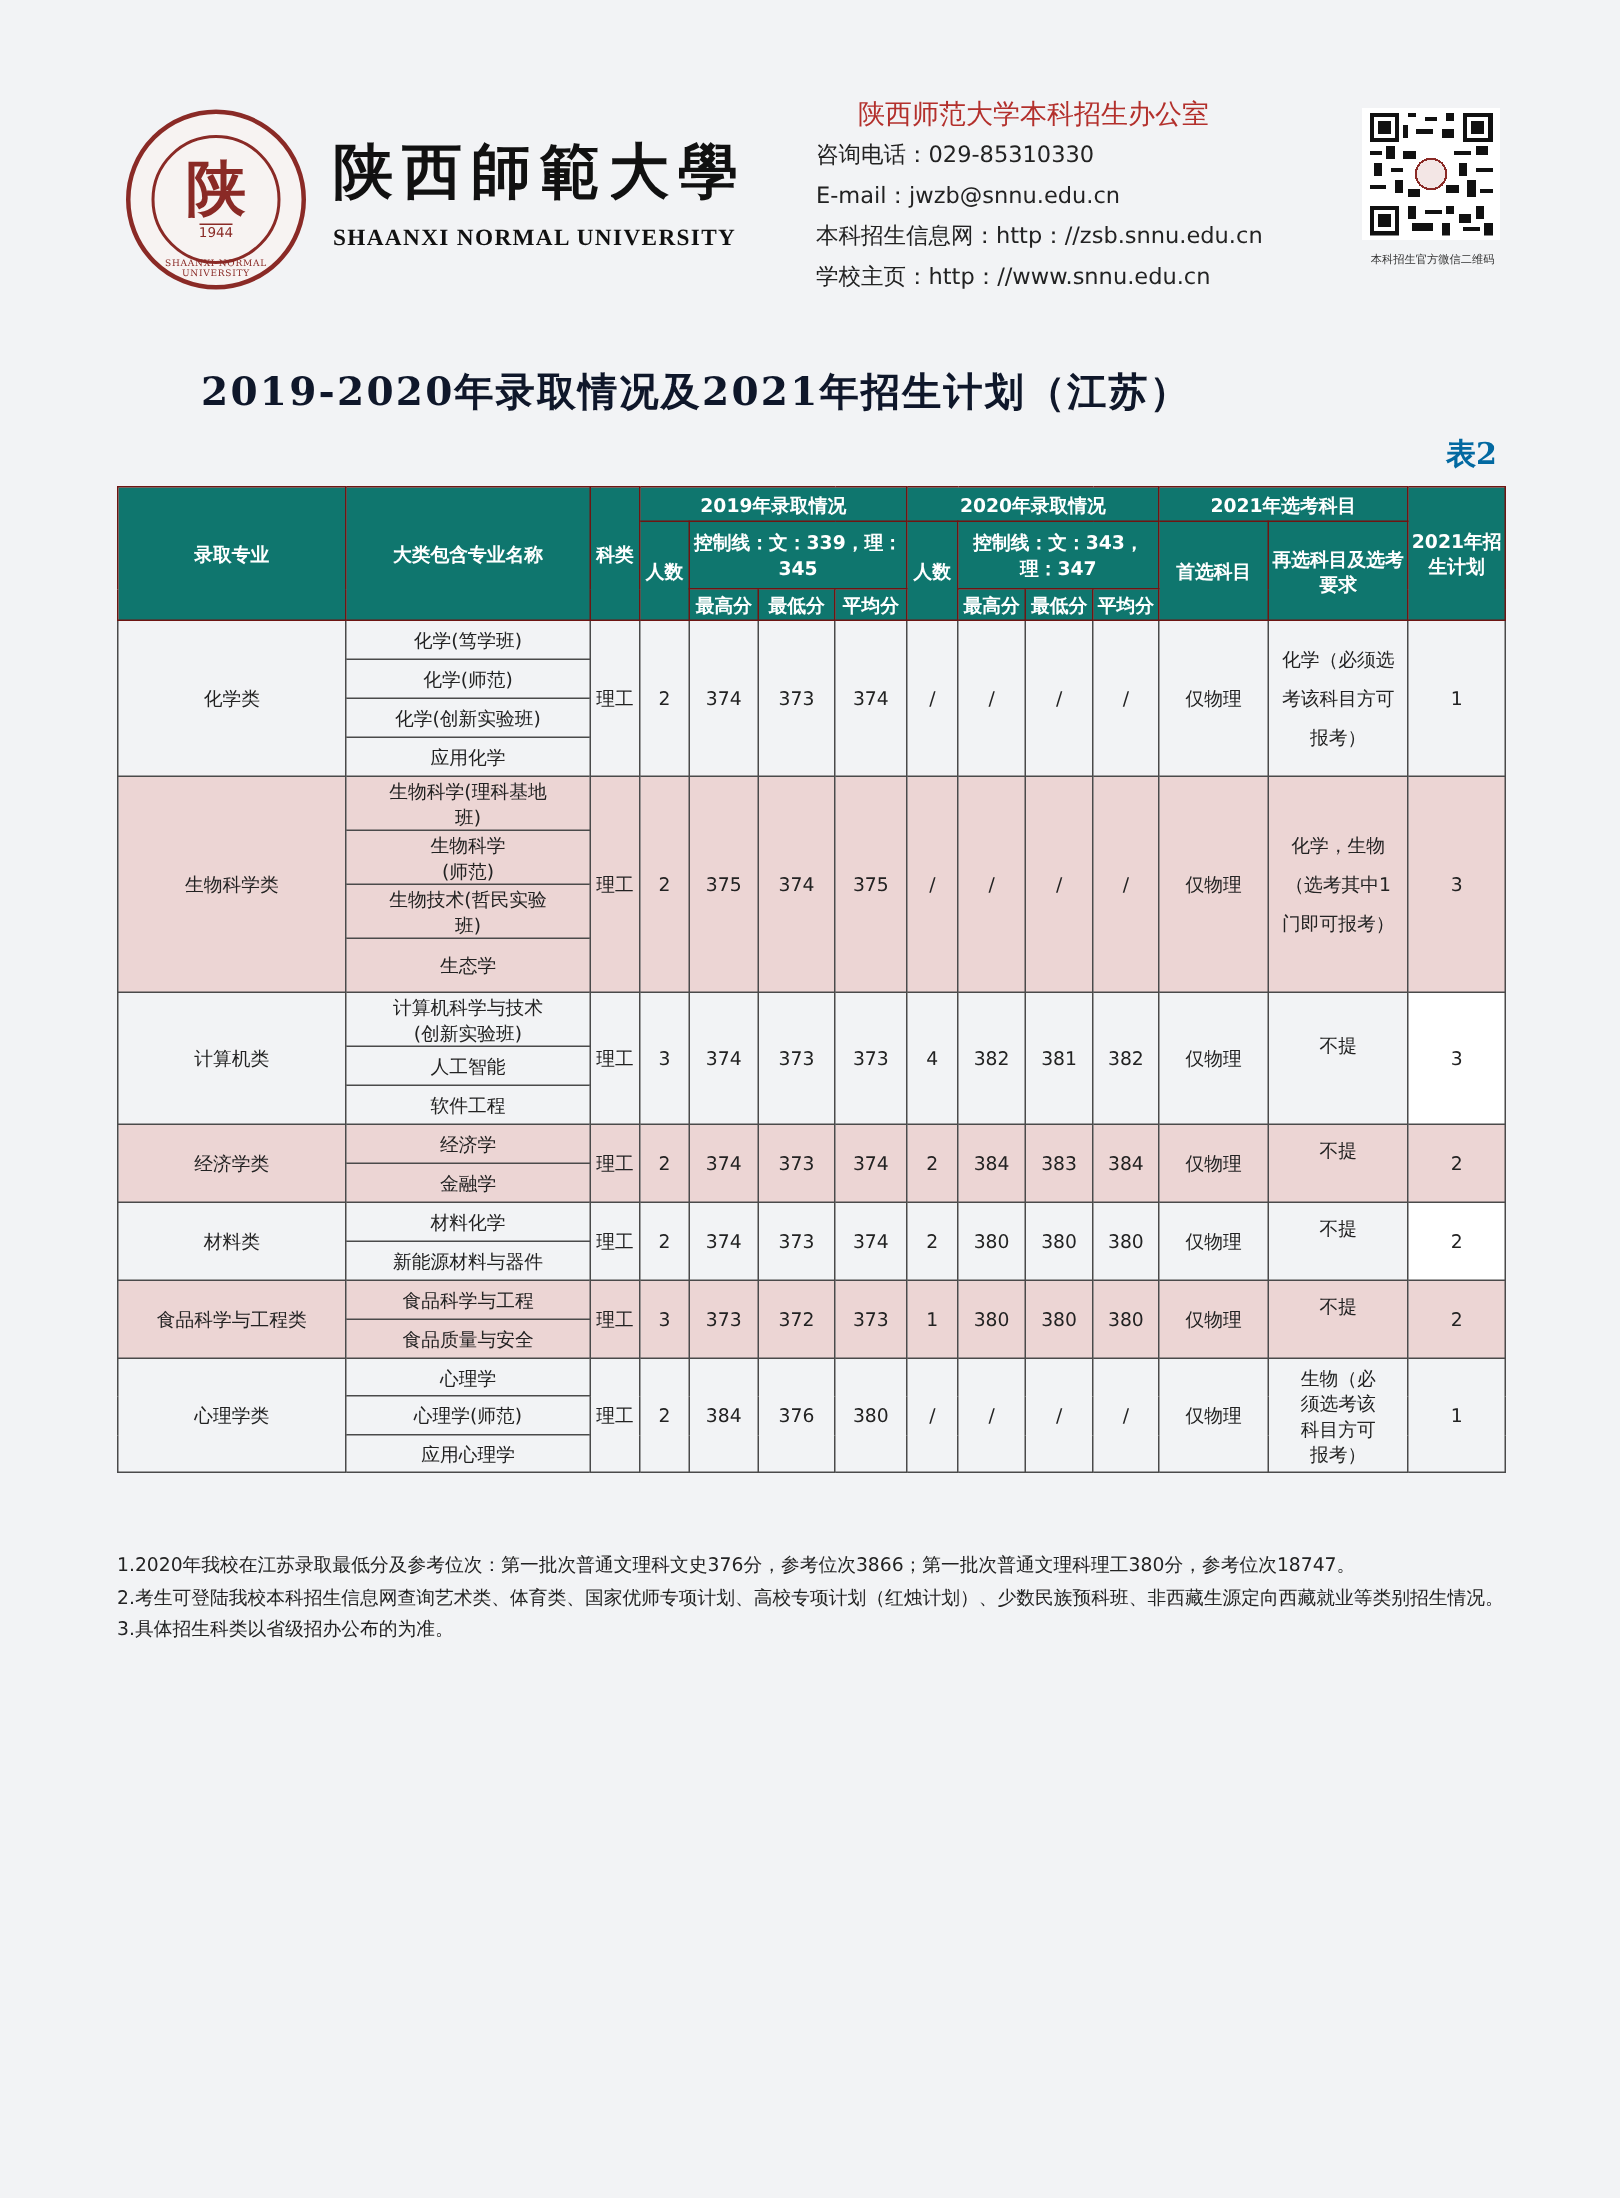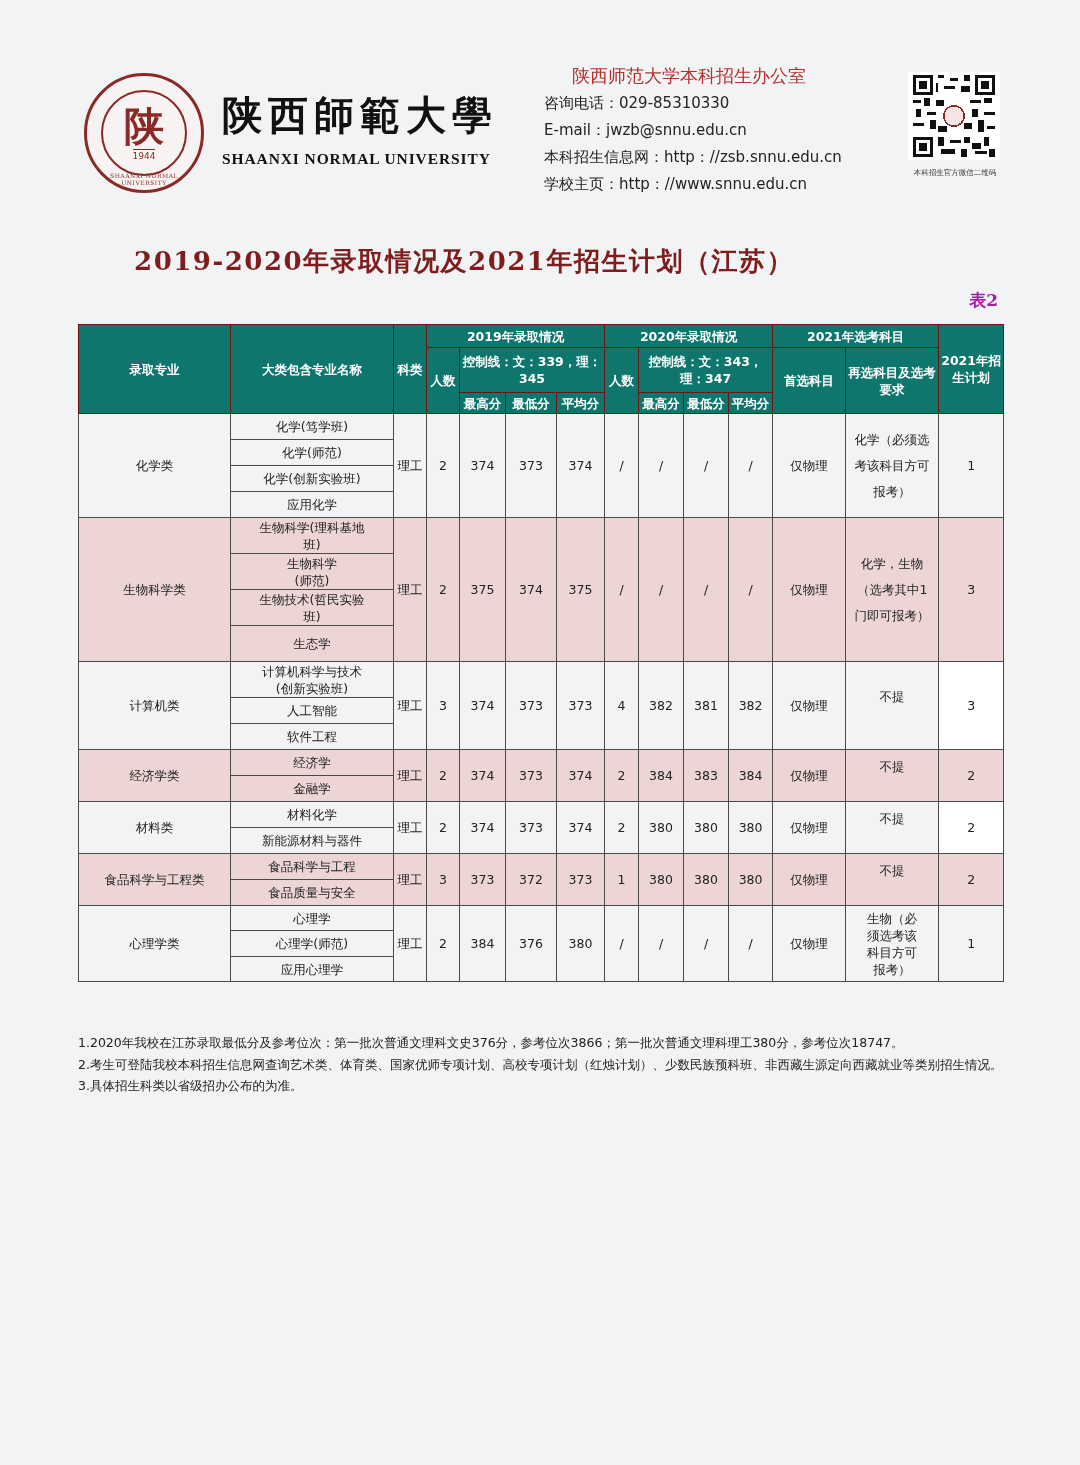--- a/index.html
+++ b/index.html
@@ -49,25 +49,25 @@
   .contact.c3 { top: 148px; }
   .contact.c4 { top: 175px; }
 
   .qr { left: 908px; top: 72px; width: 92px; height: 88px; background: #fff; padding: 3px; }
   .qr svg { width: 100%; height: 100%; display: block; }
   .qr-caption { left: 900px; top: 168px; width: 110px; text-align: center; font-size: 7.5px; color: #333; }
 
   .doc-title {
     left: 0; width: 928px; top: 244px; text-align: center;
     font-family: "DejaVu Serif", serif; font-weight: bold; font-size: 26px;
-    color: #7f1d1d; letter-spacing: 1.5px;
+    color: #0f172a; letter-spacing: 1.5px;
   }
   .table-no {
     right: 82px; top: 289px;
-    font-family: "DejaVu Serif", serif; font-weight: bold; font-size: 17px; color: #a21caf;
+    font-family: "DejaVu Serif", serif; font-weight: bold; font-size: 20px; color: #0369a1;
   }
 
   
   table.adm {
     position: absolute; left: 78px; top: 324px; width: 925px;
     border-collapse: collapse; table-layout: fixed;
     font-size: 12.5px;
   }
   table.adm td, table.adm th {
     border: 1px solid #4a4a4a;

